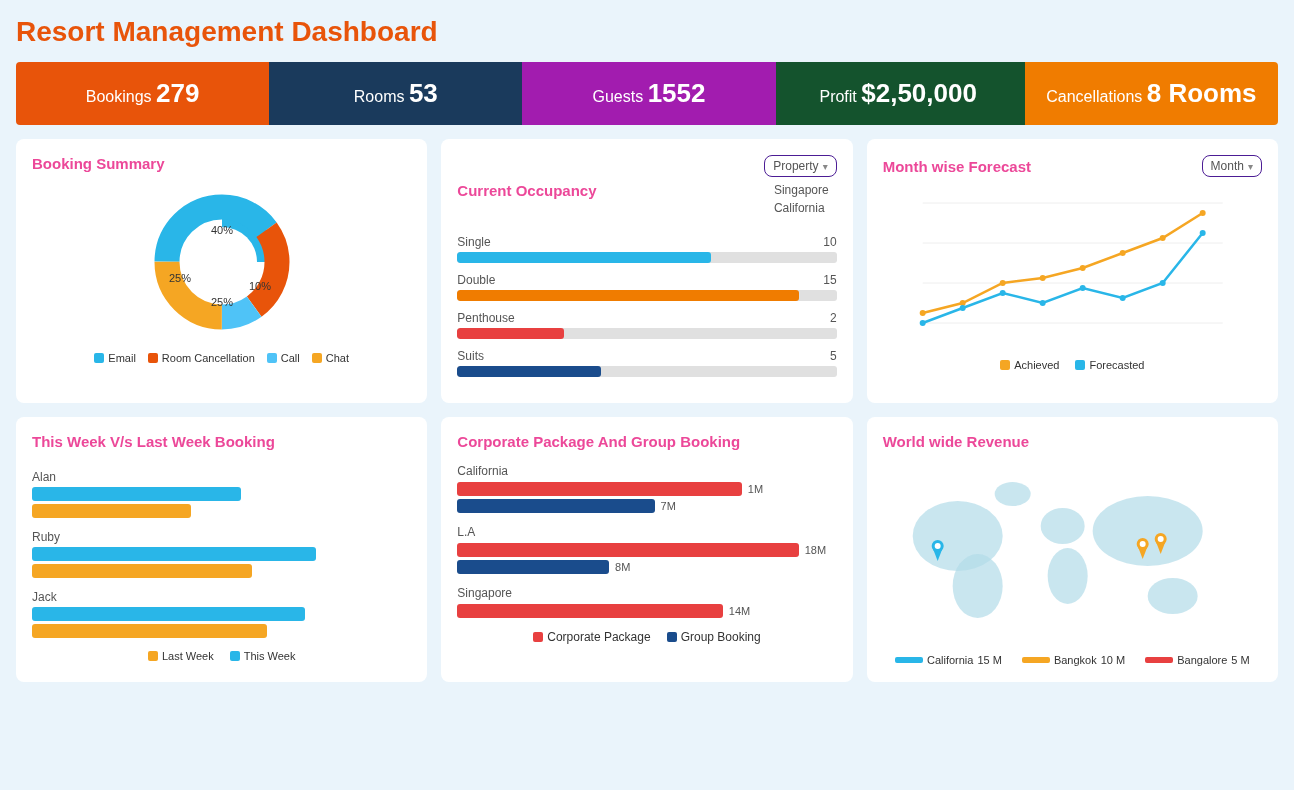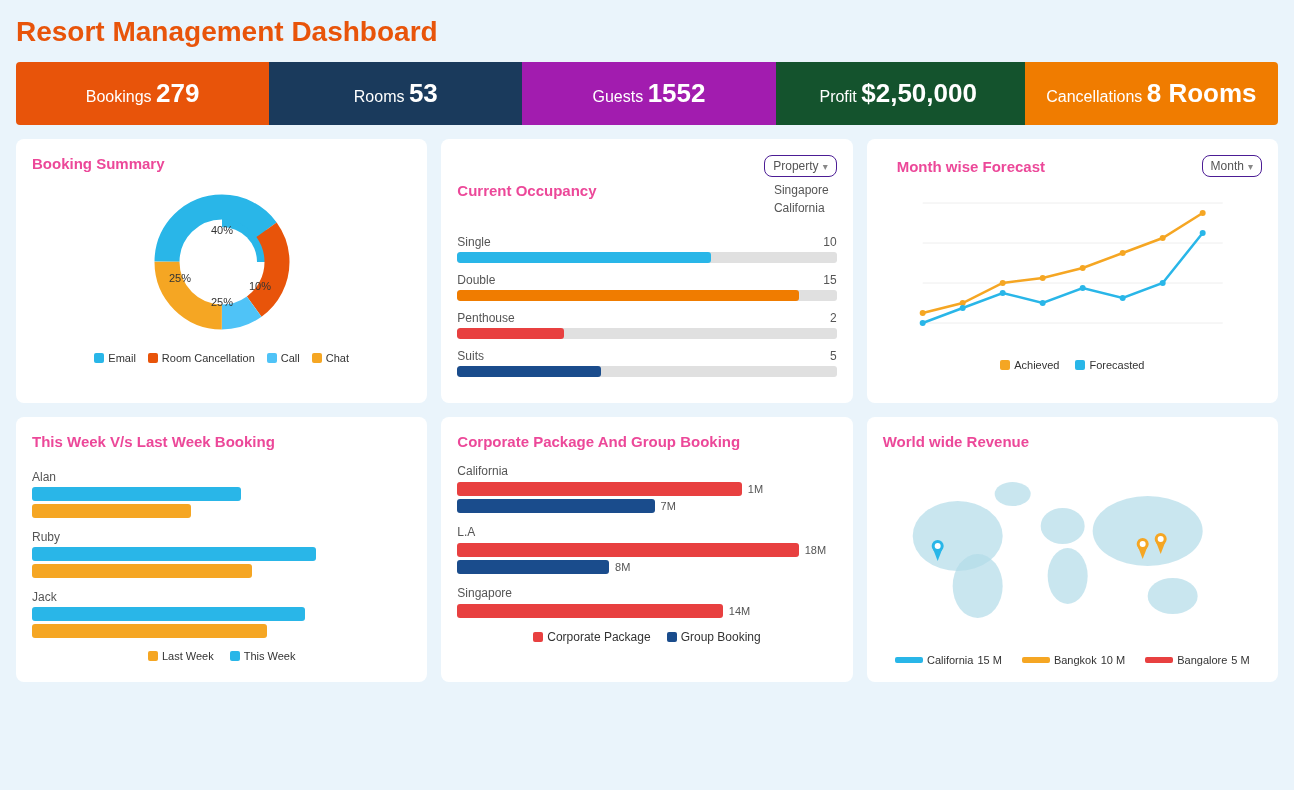--- a/index.html
+++ b/index.html
@@ -39,21 +39,21 @@
     .bar-row { margin-bottom: 10px; }
     .bar-label-row { display: flex; justify-content: space-between; font-size: 12px; color: #555; margin-bottom: 3px; }
     .bar-track { background: #e0e0e0; height: 11px; border-radius: 3px; overflow: hidden; }
     .bar-fill { height: 100%; border-radius: 3px; }
     .bar-blue { background: #29b6e8; }
     .bar-orange { background: #f07c00; }
     .bar-red { background: #e84040; }
     .bar-darkblue { background: #1a4c8c; }
 
     
-    .forecast-header { display: flex; justify-content: space-between; align-items: center; margin-bottom: 6px; margin-left: 14px; }
+    .forecast-header { display: flex; justify-content: space-between; align-items: center; margin-bottom: 6px; }
     .forecast-chart { position: relative; height: 170px; }
     .forecast-legend { display: flex; gap: 16px; justify-content: center; font-size: 11px; margin-top: 6px; }
 
     
     .bottom-grid { display: grid; grid-template-columns: 1fr 1fr 1fr; gap: 14px; margin-top: 14px; }
 
     
     .week-chart { padding-top: 10px; }
     .week-row { margin-bottom: 12px; }
     .week-label { font-size: 12px; color: #555; margin-bottom: 3px; }

